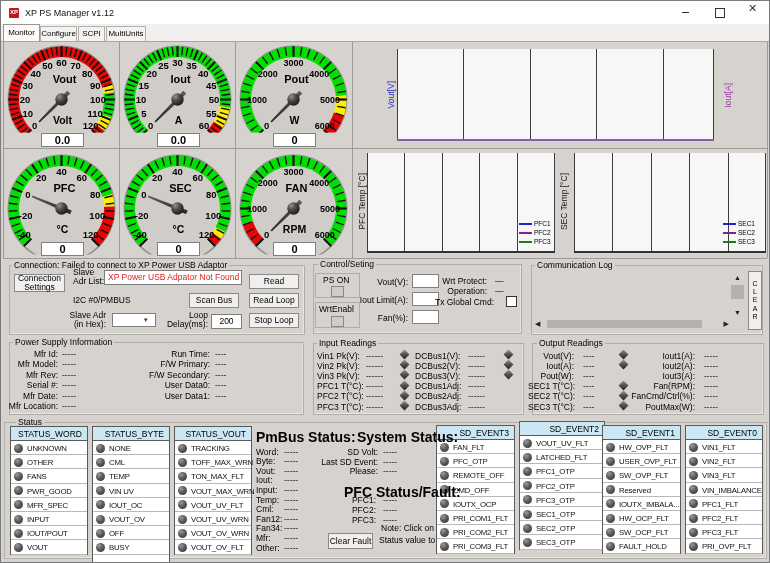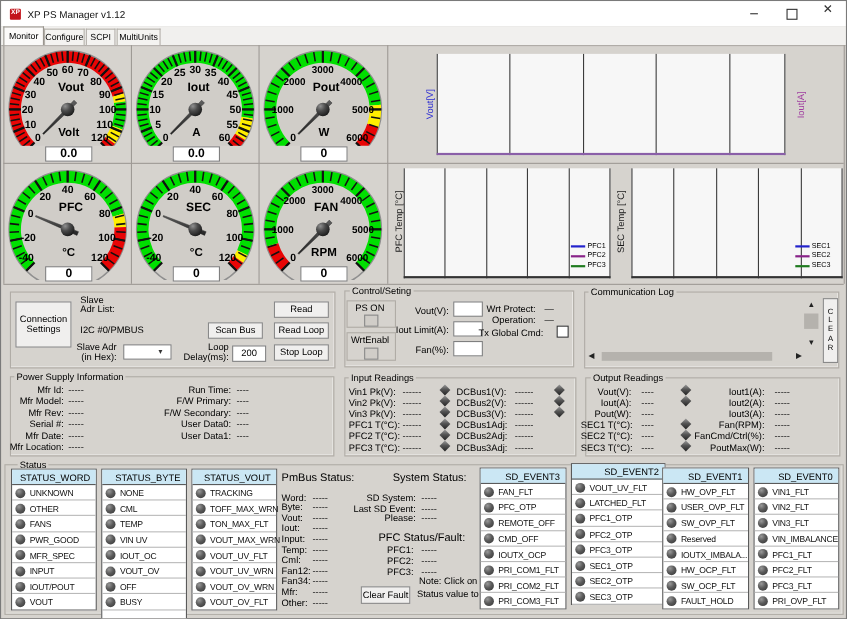--- a/index.html
+++ b/index.html
@@ -16,21 +16,21 @@
 .lbx{position:absolute;background:#fff;border:1px solid #5a5a5a;box-sizing:border-box}
 .lhd{position:absolute;left:0;top:0;right:0;height:14px;background:#cbe7f4;border-bottom:1px solid #5a5a5a;font-size:8.5px;text-align:right;line-height:14px;padding-right:5px;box-sizing:border-box}
 .lrow{position:absolute;left:0;right:0;height:14.2px;border-bottom:1px solid #b9b9b9;box-sizing:border-box}
 .lrow .led{left:3px;top:2.5px}
 .lrow span.t{position:absolute;left:16px;top:3px;font-size:7.8px;white-space:nowrap;color:#111;letter-spacing:-0.2px}
 .vtxt{position:absolute;font-size:8.5px;white-space:nowrap;writing-mode:vertical-rl;transform:rotate(180deg)}
 .cell-sep{position:absolute;background:#9e9a95;width:1px}
 .hline{position:absolute;background:#9e9a95;height:1px}
 .chart{position:absolute;background:#f7f7f7}
 .gl{position:absolute;top:0;bottom:0;width:1px;background:#3c3c3c}
-.bold9{position:absolute;font-weight:normal;font-size:10px;white-space:nowrap}
+.bold9{position:absolute;font-weight:bold;font-size:14px;white-space:nowrap}
 </style></head>
 <body>
 <div id="win">
 
 <div class="abs" style="left:0;top:0;width:768px;height:23px;background:#fff"></div>
 <div class="abs" style="left:8px;top:6.5px;width:10px;height:10px;background:#c3151c;border-radius:1px"></div>
 <div class="abs" style="left:9px;top:8px;width:8px;height:7px;color:#fff;font-size:6px;font-weight:bold;text-align:center;line-height:7px">XP</div>
 <div class="abs" style="left:24px;top:7px;font-size:9px;color:#111;white-space:nowrap">XP PS Manager v1.12</div>
 <div class="abs" style="left:681px;top:11px;width:7px;height:1.4px;background:#333"></div>
 <div class="abs" style="left:714px;top:7px;width:7.5px;height:7.5px;border:1.2px solid #333"></div>
@@ -519,22 +519,24 @@
         <text x="329.0" y="210.7" font-size="9" font-weight="bold" text-anchor="middle" fill="#000">5000</text>
         <text x="313.8" y="236.5" font-size="9" font-weight="bold" text-anchor="start" fill="#000">6000</text>
         <text x="295.5" y="190.5" font-size="11" font-weight="bold" text-anchor="middle" fill="#000">FAN</text>
         <text x="293.5" y="231.5" font-size="10.5" font-weight="bold" text-anchor="middle" fill="#000">RPM</text>
         <polygon points="298.3,199.1 269.8,229.3 270.7,230.2 300.9,201.7" fill="url(#ng)" stroke="#2a2a2a" stroke-width="0.4"></polygon>
         <circle cx="292.5" cy="207.5" r="6.2" fill="url(#hub)"></circle>
       </g>
     </svg>
 
 <div class="grp" style="left:8px;top:264px;width:296px;height:70px"></div>
-<div class="btn" style="left:13px;top:273px;width:51px;height:42px">Connection<br>Settings</div>
+<div class="glab" style="left:11px;top:260px">Connection: Failed to connect to XP Power USB Adaptor</div>
+<div class="btn" style="left:13px;top:273px;width:51px;height:18px">Connection<br>Settings</div>
 <div class="lb" style="left:72px;top:267px">Slave<br>Adr List:</div>
+<div class="tb" style="left:103px;top:269px;width:138px;height:15px;color:#e02020;padding-left:3px;line-height:13px">XP Power USB Adpator Not Found</div>
 <div class="lb" style="left:72px;top:295px">I2C #0/PMBUS</div>
 <div class="btn" style="left:188px;top:292px;width:50px;height:15px">Scan Bus</div>
 <div class="btn" style="left:248px;top:273px;width:50px;height:15px">Read</div>
 <div class="btn" style="left:248px;top:292px;width:50px;height:15px">Read Loop</div>
 <div class="btn" style="left:248px;top:312px;width:50px;height:15px">Stop Loop</div>
 <div class="lbr" style="left:60px;top:310px;width:45px">Slave Adr<br>(in Hex):</div>
 <div class="tb" style="left:111px;top:312px;width:44px;height:14px"></div>
 <div class="abs" style="left:143px;top:315px;font-size:7px;color:#333">▾</div>
 <div class="lbr" style="left:162px;top:310px;width:45px">Loop<br>Delay(ms):</div>
 <div class="tb" style="left:210px;top:313px;width:31px;height:15px;text-align:center;line-height:13px">200</div>
@@ -931,21 +933,21 @@
     <div class="dash" style="left:283px;top:504.1px">-----</div>
     <div class="lb" style="left:255px;top:513.7px">Fan12:</div>
     <div class="dash" style="left:283px;top:513.7px">-----</div>
     <div class="lb" style="left:255px;top:523.3px">Fan34:</div>
     <div class="dash" style="left:283px;top:523.3px">-----</div>
     <div class="lb" style="left:255px;top:532.9px">Mfr:</div>
     <div class="dash" style="left:283px;top:532.9px">-----</div>
     <div class="lb" style="left:255px;top:542.5px">Other:</div>
     <div class="dash" style="left:283px;top:542.5px">-----</div>
     <div class="bold9" style="left:356px;top:428px">System Status:</div>
-    <div class="lbr" style="left:317px;top:447px;width:60px">SD System:</div>
+    <div class="lbr" style="left:317px;top:447px;width:60px">SD Volt:</div>
     <div class="dash" style="left:382px;top:447px">-----</div>
     <div class="lbr" style="left:317px;top:456.6px;width:60px">Last SD Event:</div>
     <div class="dash" style="left:382px;top:456.6px">-----</div>
     <div class="lbr" style="left:317px;top:466.2px;width:60px">Please:</div>
     <div class="dash" style="left:382px;top:466.2px">-----</div>
     <div class="bold9" style="left:343px;top:483px">PFC Status/Fault:</div>
     <div class="lbr" style="left:345px;top:495.0px;width:30px">PFC1:</div>
     <div class="dash" style="left:382px;top:495.0px">-----</div>
     <div class="lbr" style="left:345px;top:504.8px;width:30px">PFC2:</div>
     <div class="dash" style="left:382px;top:504.8px">-----</div>

